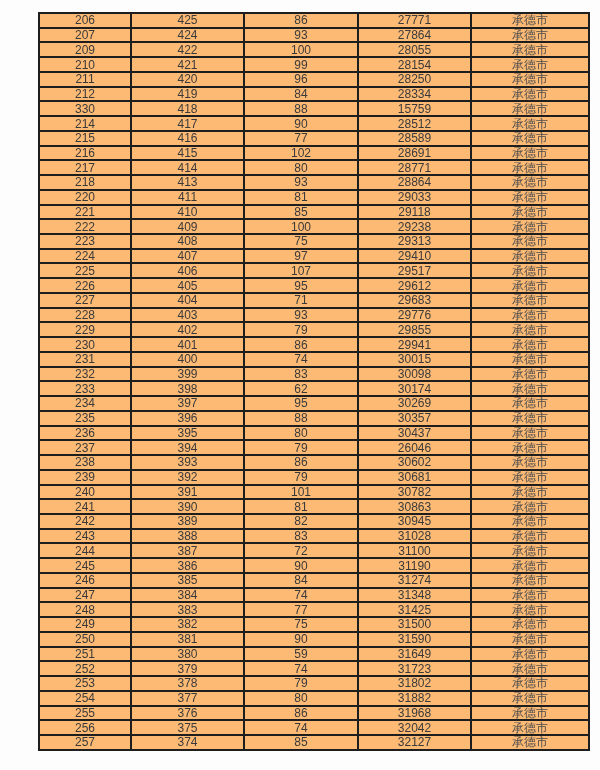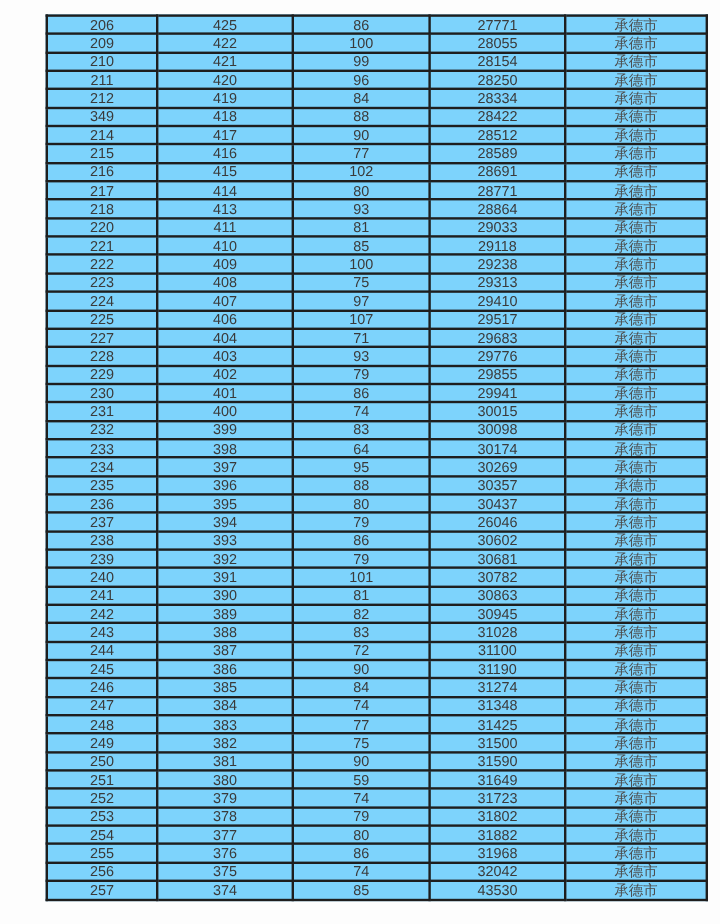--- a/index.html
+++ b/index.html
@@ -22,21 +22,21 @@
     height: 770px;
   }
   table.score-table {
     position: absolute;
     left: 38px;
     top: 12px;
     width: 550px;
     height: 739px;
     border-collapse: collapse;
     table-layout: fixed;
-    background: #7dd3fc;
+    background: #fdba74;
   }
   table.score-table td {
     border: 2px solid #1e1e1e;
     text-align: center;
     vertical-align: middle;
     font-size: 12px;
     line-height: 1;
     padding: 0;
     color: #3a3a3a;
     white-space: nowrap;
@@ -61,20 +61,27 @@
     </colgroup>
     <tbody id="table-body">
         <tr>
           <td>206</td>
           <td>425</td>
           <td>86</td>
           <td>27771</td>
           <td class="city-cell">承德市</td>
         </tr>
         <tr>
+          <td>207</td>
+          <td>424</td>
+          <td>93</td>
+          <td>27864</td>
+          <td class="city-cell">承德市</td>
+        </tr>
+        <tr>
           <td>209</td>
           <td>422</td>
           <td>100</td>
           <td>28055</td>
           <td class="city-cell">承德市</td>
         </tr>
         <tr>
           <td>210</td>
           <td>421</td>
           <td>99</td>
@@ -89,24 +96,24 @@
           <td class="city-cell">承德市</td>
         </tr>
         <tr>
           <td>212</td>
           <td>419</td>
           <td>84</td>
           <td>28334</td>
           <td class="city-cell">承德市</td>
         </tr>
         <tr>
-          <td>349</td>
+          <td>330</td>
           <td>418</td>
           <td>88</td>
-          <td>28422</td>
+          <td>15759</td>
           <td class="city-cell">承德市</td>
         </tr>
         <tr>
           <td>214</td>
           <td>417</td>
           <td>90</td>
           <td>28512</td>
           <td class="city-cell">承德市</td>
         </tr>
         <tr>
@@ -173,20 +180,27 @@
           <td class="city-cell">承德市</td>
         </tr>
         <tr>
           <td>225</td>
           <td>406</td>
           <td>107</td>
           <td>29517</td>
           <td class="city-cell">承德市</td>
         </tr>
         <tr>
+          <td>226</td>
+          <td>405</td>
+          <td>95</td>
+          <td>29612</td>
+          <td class="city-cell">承德市</td>
+        </tr>
+        <tr>
           <td>227</td>
           <td>404</td>
           <td>71</td>
           <td>29683</td>
           <td class="city-cell">承德市</td>
         </tr>
         <tr>
           <td>228</td>
           <td>403</td>
           <td>93</td>
@@ -217,21 +231,21 @@
         <tr>
           <td>232</td>
           <td>399</td>
           <td>83</td>
           <td>30098</td>
           <td class="city-cell">承德市</td>
         </tr>
         <tr>
           <td>233</td>
           <td>398</td>
-          <td>64</td>
+          <td>62</td>
           <td>30174</td>
           <td class="city-cell">承德市</td>
         </tr>
         <tr>
           <td>234</td>
           <td>397</td>
           <td>95</td>
           <td>30269</td>
           <td class="city-cell">承德市</td>
         </tr>
@@ -386,18 +400,18 @@
           <td>256</td>
           <td>375</td>
           <td>74</td>
           <td>32042</td>
           <td class="city-cell">承德市</td>
         </tr>
         <tr>
           <td>257</td>
           <td>374</td>
           <td>85</td>
-          <td>43530</td>
+          <td>32127</td>
           <td class="city-cell">承德市</td>
         </tr>
       </tbody>
   </table>
 </div>
 
 </body></html>

